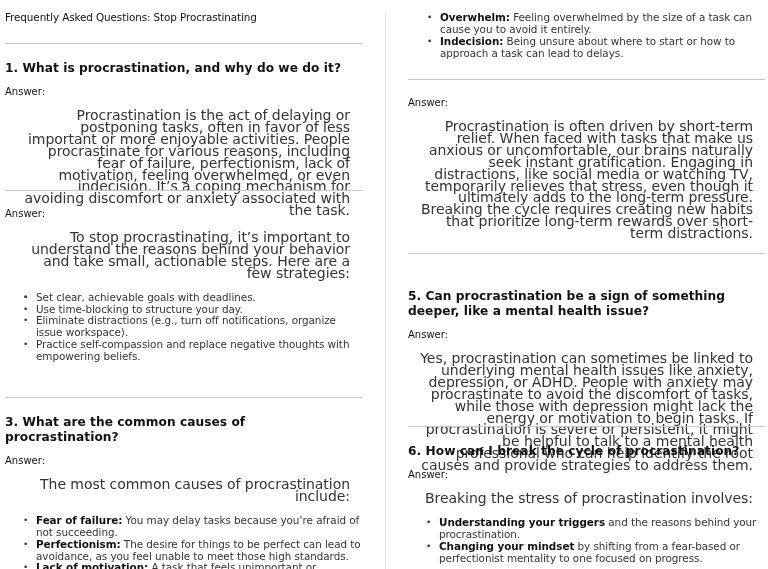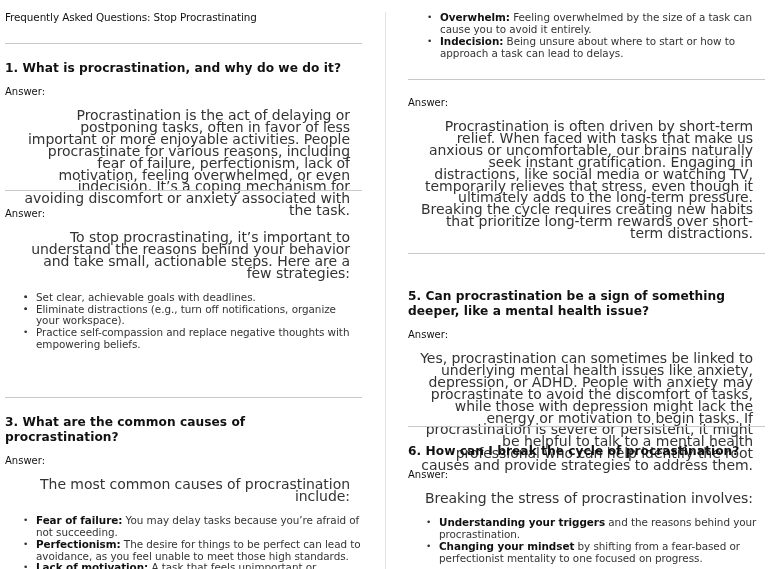--- a/index.html
+++ b/index.html
@@ -119,22 +119,22 @@
   </section>
 
   <hr class="sep" style="top:190px;">
 
   <section class="faq" style="top:208px;">
     <span class="answer-label">Answer:</span>
     <p class="answer-text">To stop procrastinating, it’s important to understand the reasons behind your behavior and take small, actionable steps. Here are a few strategies:</p>
     <ul class="bullets">
       <li><span class="bullet-dot">•</span></li>
       <li><span class="bullet-dot">•</span><span>Set clear, achievable goals with deadlines.</span></li>
-      <li><span class="bullet-dot">•</span></li>
-      <li><span class="bullet-dot">•</span><span>Eliminate distractions (e.g., turn off notifications, organize your workspace).</span></li>
+      <li><span class="bullet-dot">•</span><span>Use time-blocking to structure your day.</span></li>
+      <li><span class="bullet-dot">•</span><span>Eliminate distractions (e.g., turn off notifications, organize issue workspace).</span></li>
       <li><span class="bullet-dot">•</span><span>Practice self-compassion and replace negative thoughts with empowering beliefs.</span></li>
     </ul>
   </section>
 
   <hr class="sep" style="top:397px;">
 
   <section class="faq" style="top:415px;">
     <h2>3. What are the common causes of procrastination?</h2>
     <span class="answer-label">Answer:</span>
     <p class="answer-text">The most common causes of procrastination include:</p>

